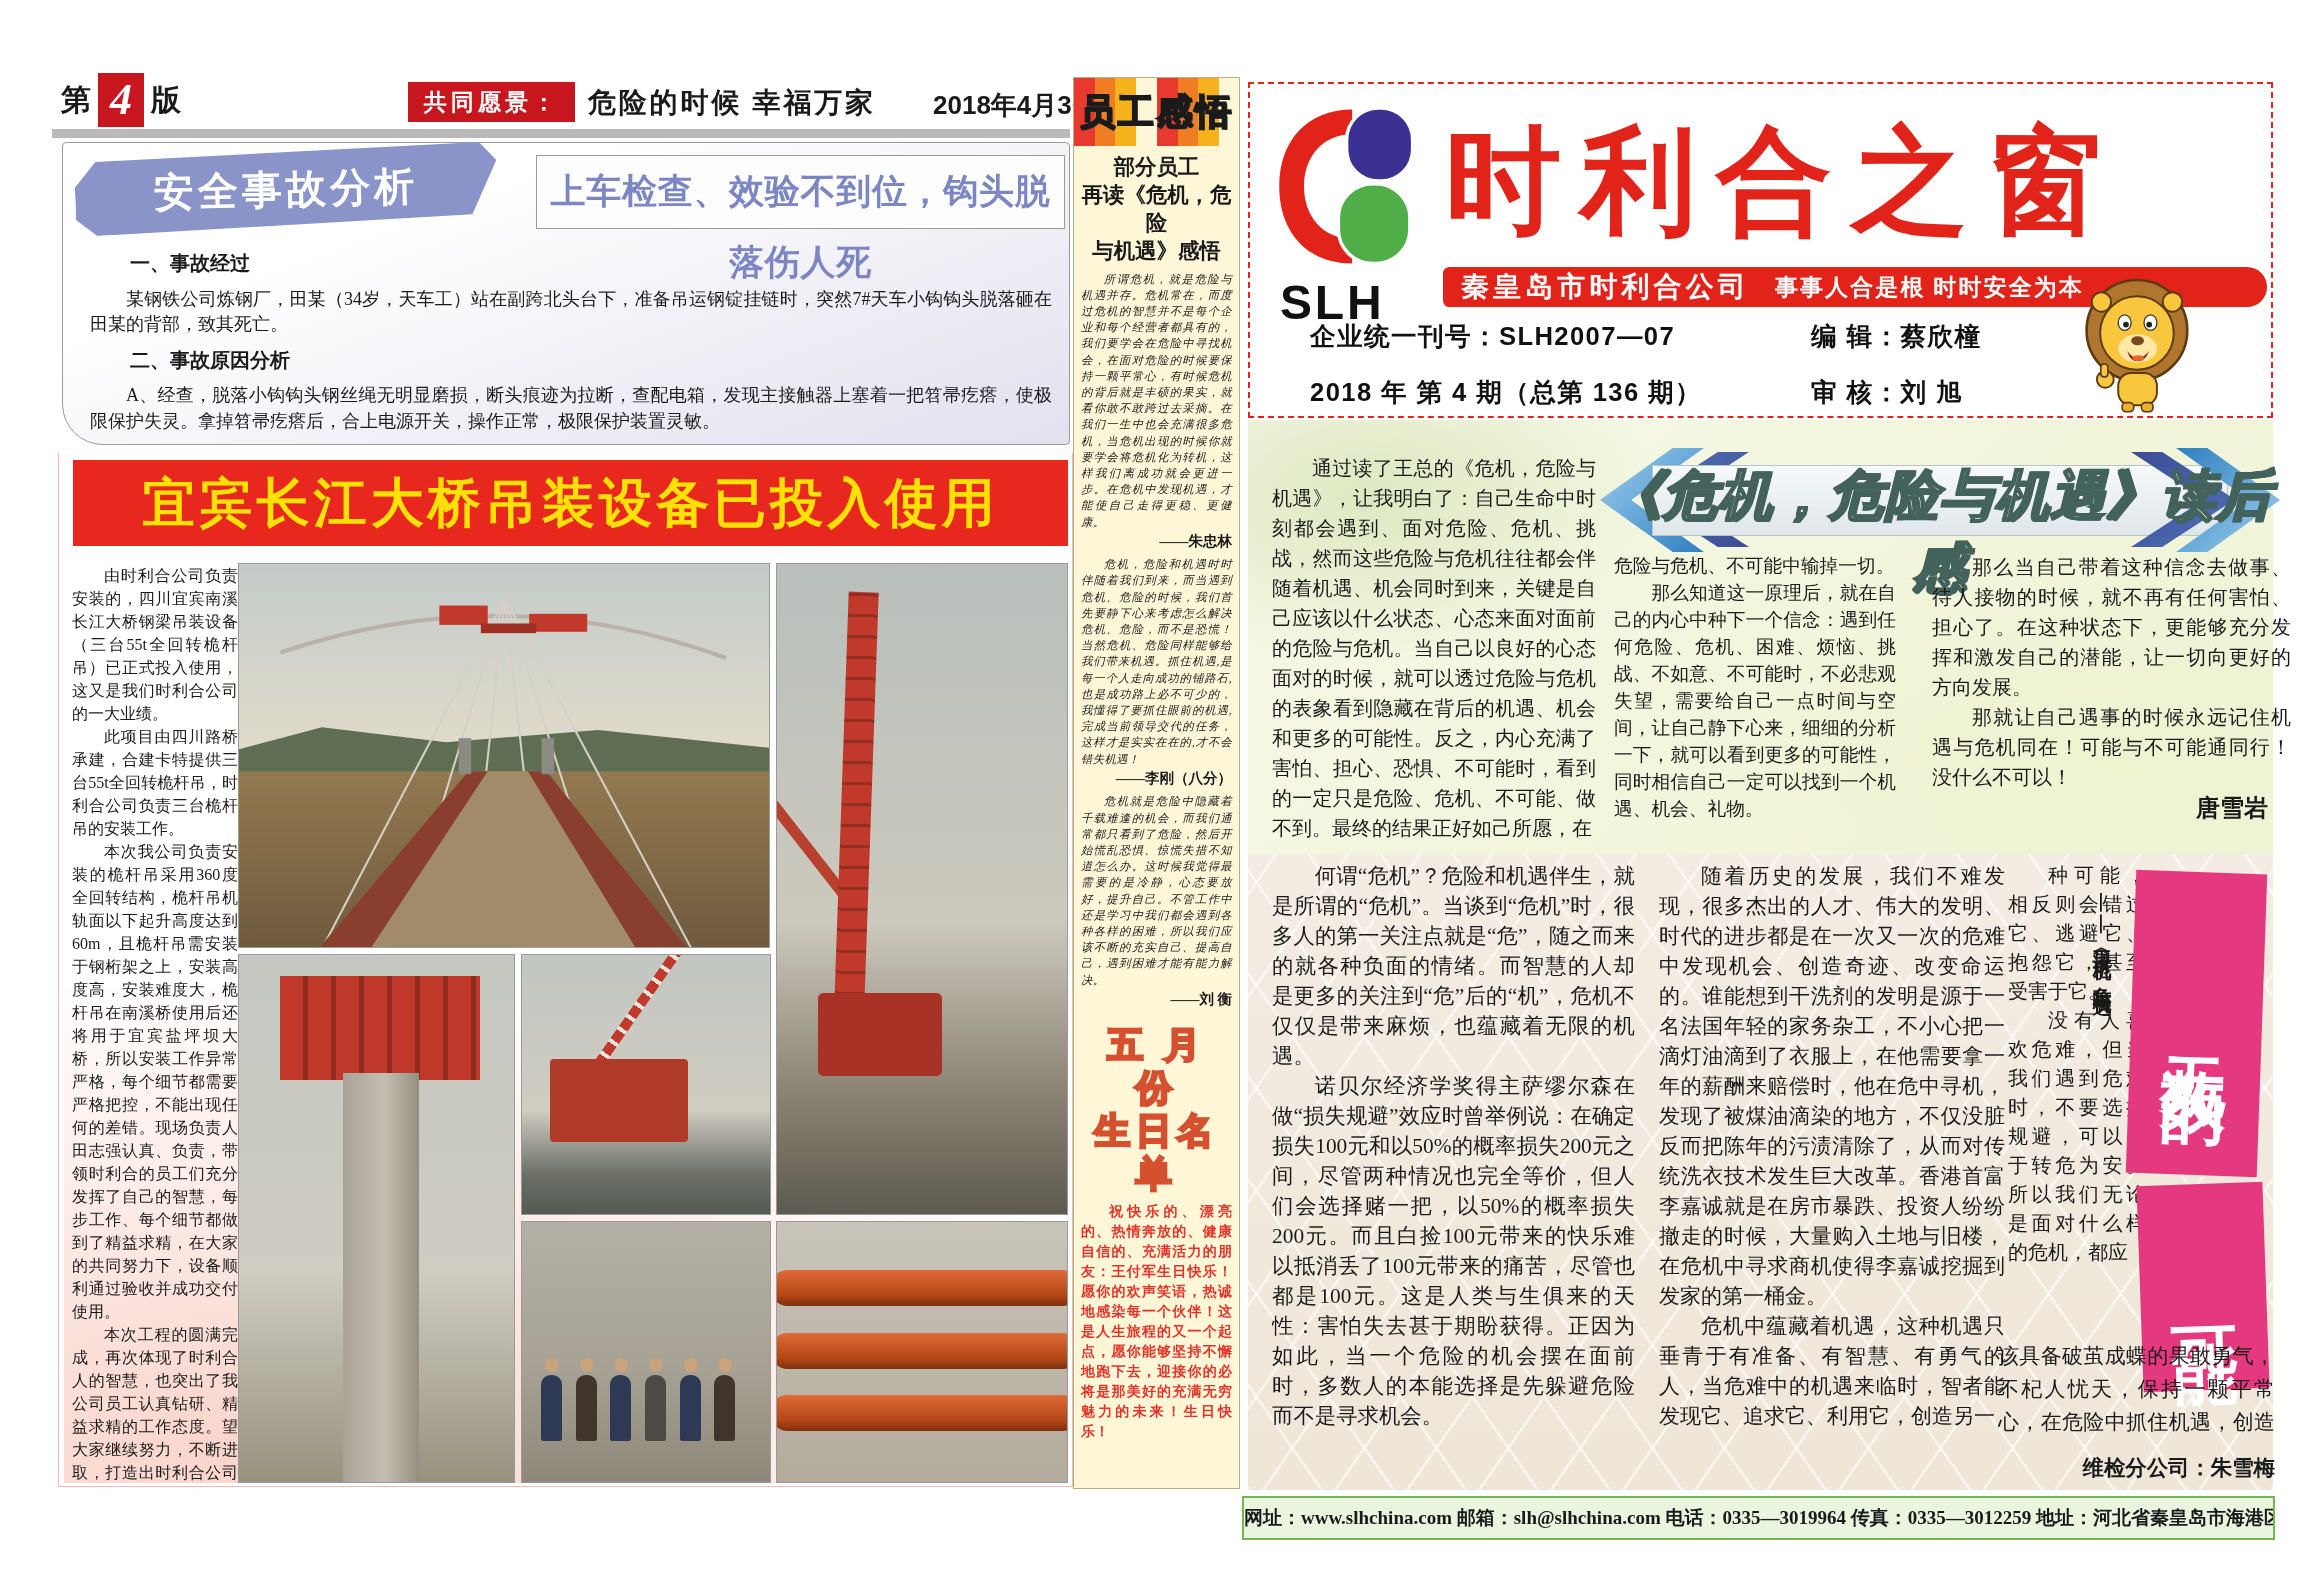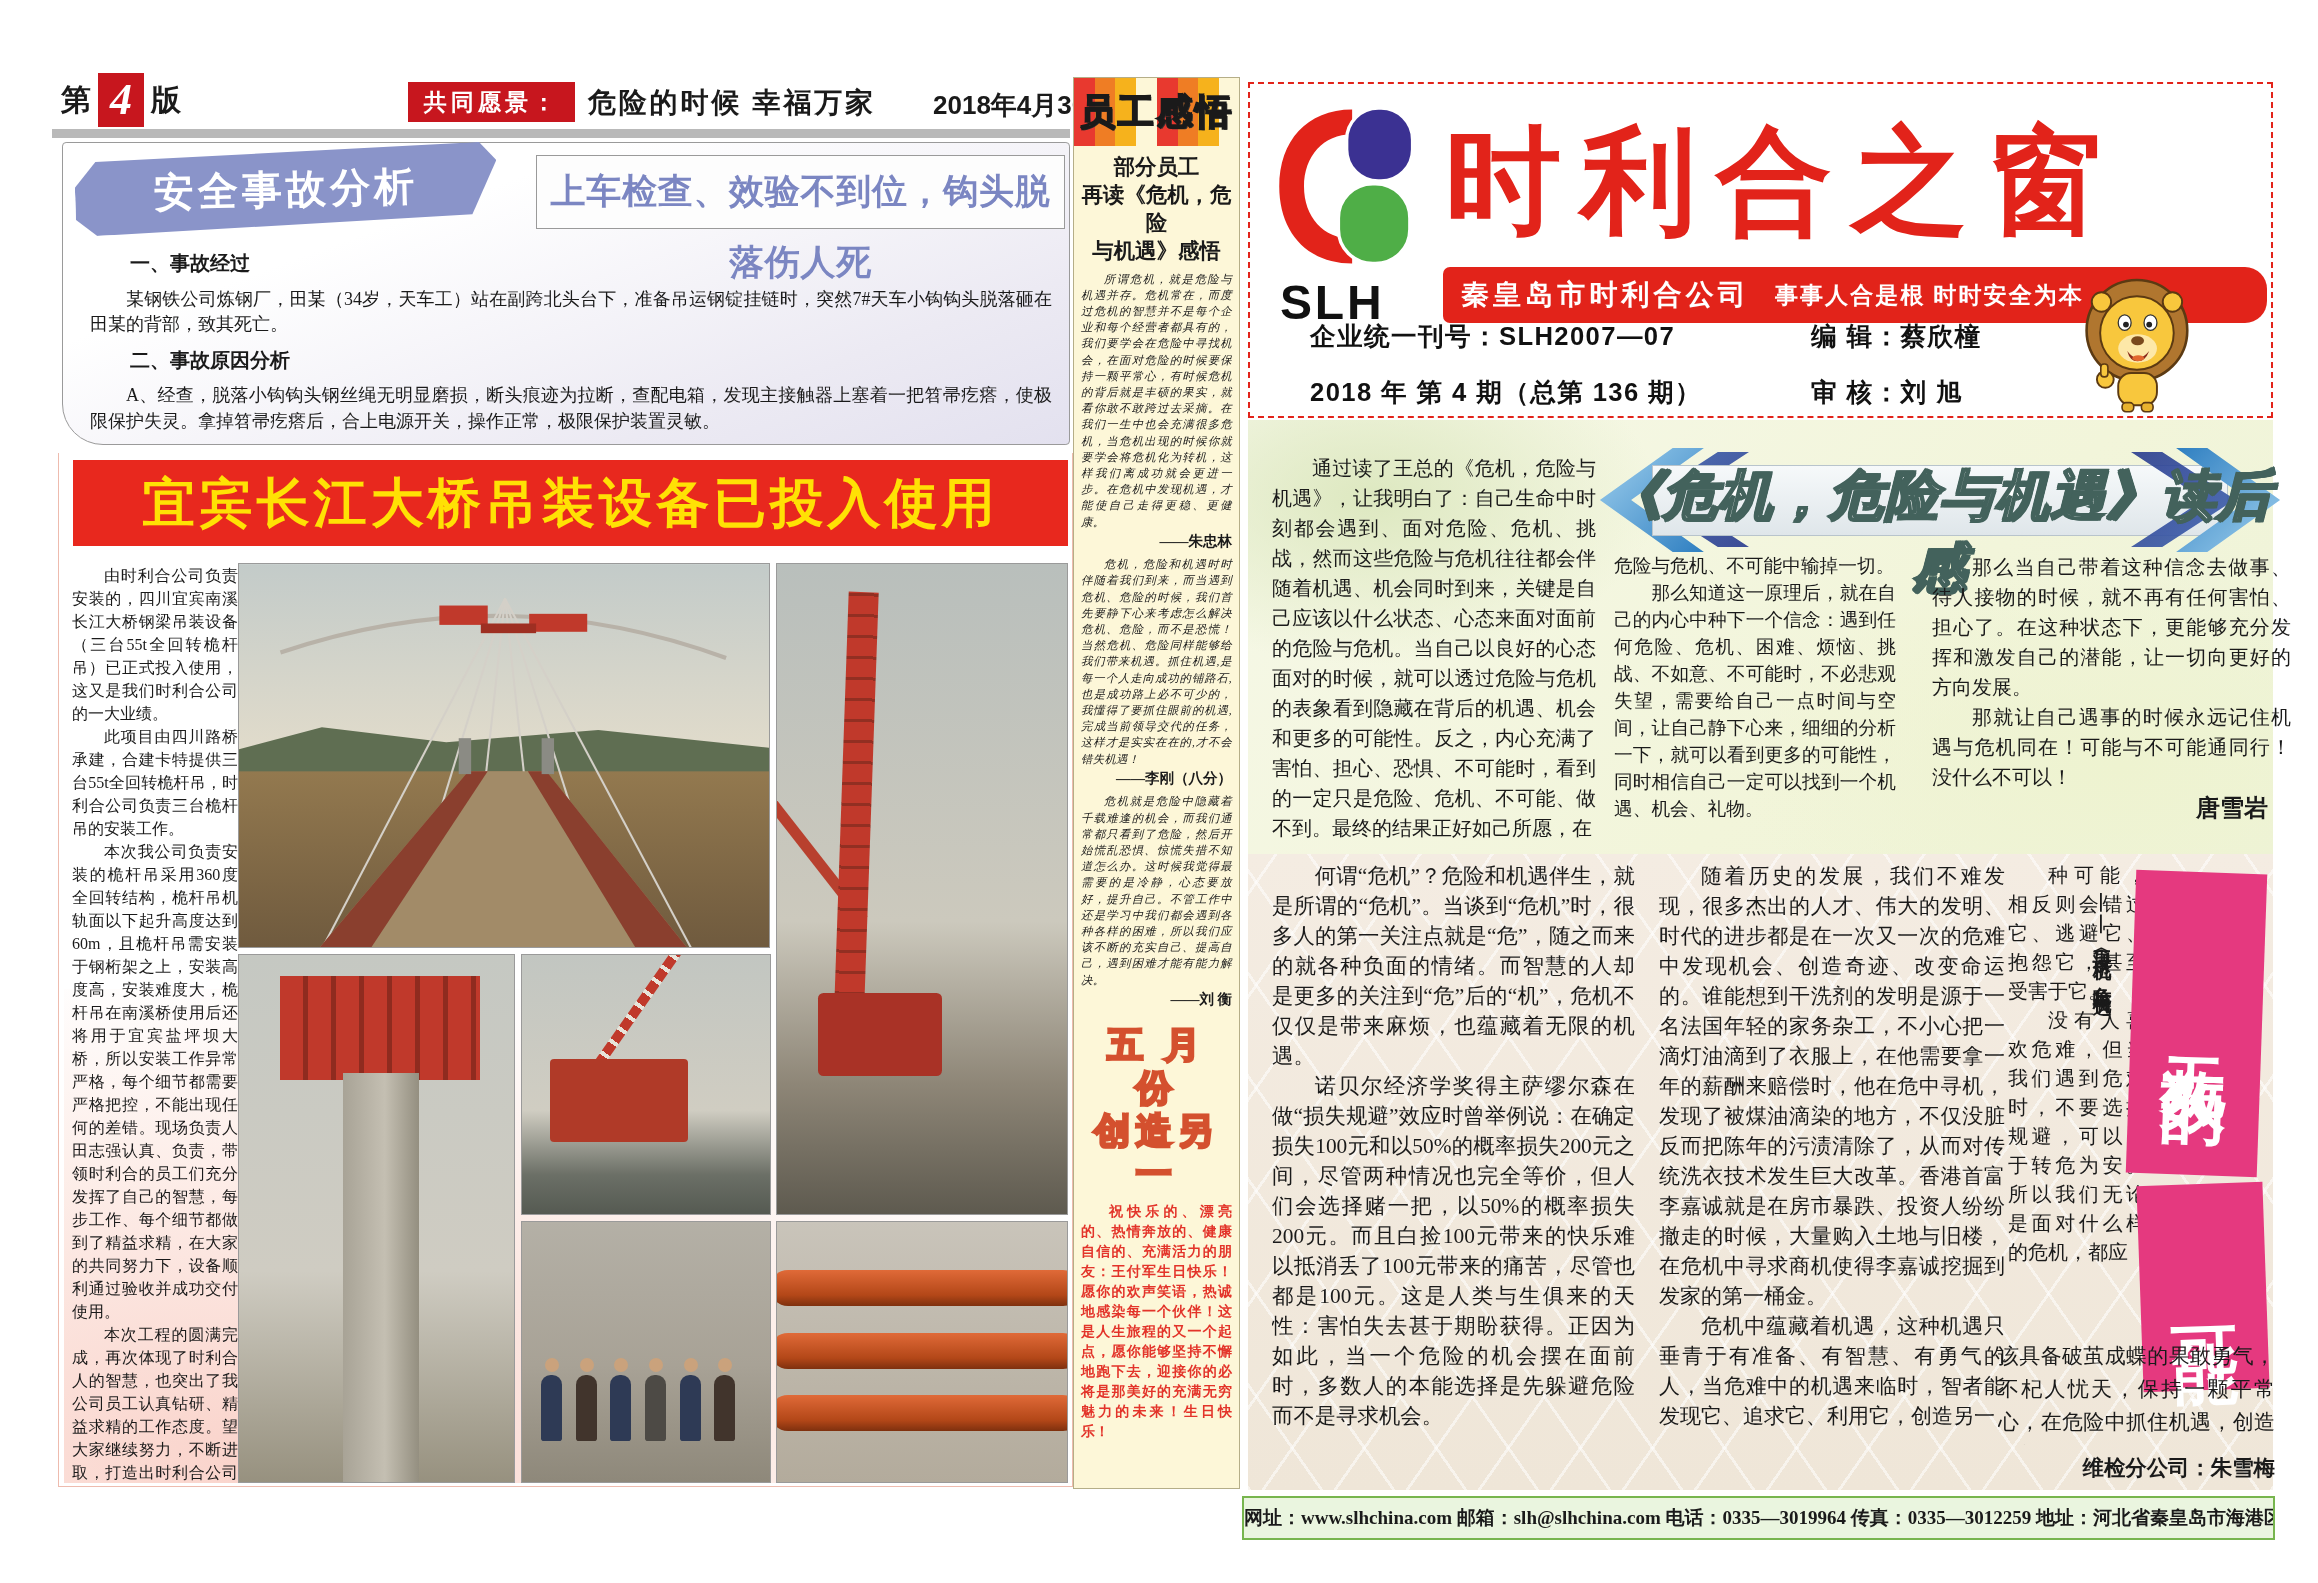--- a/index.html
+++ b/index.html
@@ -86,21 +86,21 @@
               line-height:43px;letter-spacing:5.5px;color:#fffdf4;-webkit-text-stroke:2.8px #d4502e;
               text-shadow:0 0 1.4px #d4502e;margin:12.4px 0 7px;}
   .bday-text{color:#e3342a;font-weight:bold;font-size:14px;line-height:20px;}
 
   
   .masthead{left:1248px;top:82px;width:1025px;height:336px;border:2.8px dashed #e2231a;box-sizing:border-box;background:#fff;}
   .mh-logo{left:1271px;top:104px;width:165px;height:165px;}
   .mh-slh{left:1280px;top:275px;font-family:"Liberation Sans",sans-serif;font-weight:bold;font-size:48px;letter-spacing:2.8px;color:#111;}
   .mh-title{left:1445px;top:109px;width:823px;height:147px;color:#e2231a;font-weight:bold;font-size:116px;
             line-height:147px;letter-spacing:19.4px;white-space:nowrap;font-family:"Liberation Serif",serif;}
-  .mh-redbar{left:1443px;top:267px;width:824px;height:56px;background:#e2231a;border-radius:7px 22px 22px 7px;
+  .mh-redbar{left:1443px;top:267px;width:824px;height:40px;background:#e2231a;border-radius:7px 22px 22px 7px;
              display:flex;align-items:center;gap:25px;padding:2px 18px;box-sizing:border-box;color:#fff;}
   .mh-company{font-family:"Liberation Sans",sans-serif;font-weight:bold;font-size:28px;letter-spacing:4.1px;white-space:nowrap;}
   .mh-slogan{font-weight:bold;font-size:23px;letter-spacing:2.1px;white-space:nowrap;}
   .mh-info{font-family:"Liberation Sans",sans-serif;font-weight:bold;font-size:25.6px;letter-spacing:1.4px;color:#111;}
   .mh-lion{left:2064px;top:271px;width:142px;height:142px;}
 
   
   .bg-right-top{left:1248px;top:420px;width:1025px;height:434px;
     background:radial-gradient(40% 55% at 12% 18%, #dde8c0 0%, rgba(221,232,192,0) 70%),
                radial-gradient(50% 60% at 85% 80%, #eef3d0 0%, rgba(238,243,208,0) 75%),
@@ -261,21 +261,21 @@
       <div>与机遇》感悟</div>
     </div>
     <p class="gw-text just ind">所谓危机，就是危险与机遇并存。危机常在，而度过危机的智慧并不是每个企业和每个经营者都具有的，我们要学会在危险中寻找机会，在面对危险的时候要保持一颗平常心，有时候危机的背后就是丰硕的果实，就看你敢不敢跨过去采摘。在我们一生中也会充满很多危机，当危机出现的时候你就要学会将危机化为转机，这样我们离成功就会更进一步。在危机中发现机遇，才能使自己走得更稳、更健康。</p>
     <div class="gw-sign">——朱忠林</div>
     <p class="gw-text just ind">危机，危险和机遇时时伴随着我们到来，而当遇到危机、危险的时候，我们首先要静下心来考虑怎么解决危机、危险，而不是恐慌！当然危机、危险同样能够给我们带来机遇。抓住机遇,是每一个人走向成功的铺路石,也是成功路上必不可少的，我懂得了要抓住眼前的机遇,完成当前领导交代的任务，这样才是实实在在的,才不会错失机遇！</p>
     <div class="gw-sign">——李刚（八分）</div>
     <p class="gw-text just ind">危机就是危险中隐藏着千载难逢的机会，而我们通常都只看到了危险，然后开始慌乱恐惧、惊慌失措不知道怎么办。这时候我觉得最需要的是冷静，心态要放好，提升自己。不管工作中还是学习中我们都会遇到各种各样的困难，所以我们应该不断的充实自己、提高自己，遇到困难才能有能力解决。</p>
     <div class="gw-sign">——刘 衡</div>
     <div class="bday-title">
       <div>五 月 份</div>
-      <div>创造另一</div>
+      <div>生日名单</div>
     </div>
     <p class="bday-text just ind">祝快乐的、漂亮的、热情奔放的、健康自信的、充满活力的朋友：王付军生日快乐！愿你的欢声笑语，热诚地感染每一个伙伴！这是人生旅程的又一个起点，愿你能够坚持不懈地跑下去，迎接你的必将是那美好的充满无穷魅力的未来！生日快乐！</p>
   </div>
 
   <div class="abs masthead"></div>
   <div class="abs mh-logo">
     <svg width="165" height="165" viewBox="0 0 240 240">
       <path d="M118 8 C 52 8 12 54 12 120 C 12 186 52 232 118 232 L118 196 C 76 196 48 164 48 120 C 48 76 76 44 118 44 Z" fill="#e2231a"></path>
       <rect x="110" y="6" width="96" height="106" rx="46" fill="#3b3192" stroke="#ffffff" stroke-width="5"></rect>
       <rect x="98" y="116" width="104" height="116" rx="50" fill="#4fae47" stroke="#ffffff" stroke-width="5"></rect>

